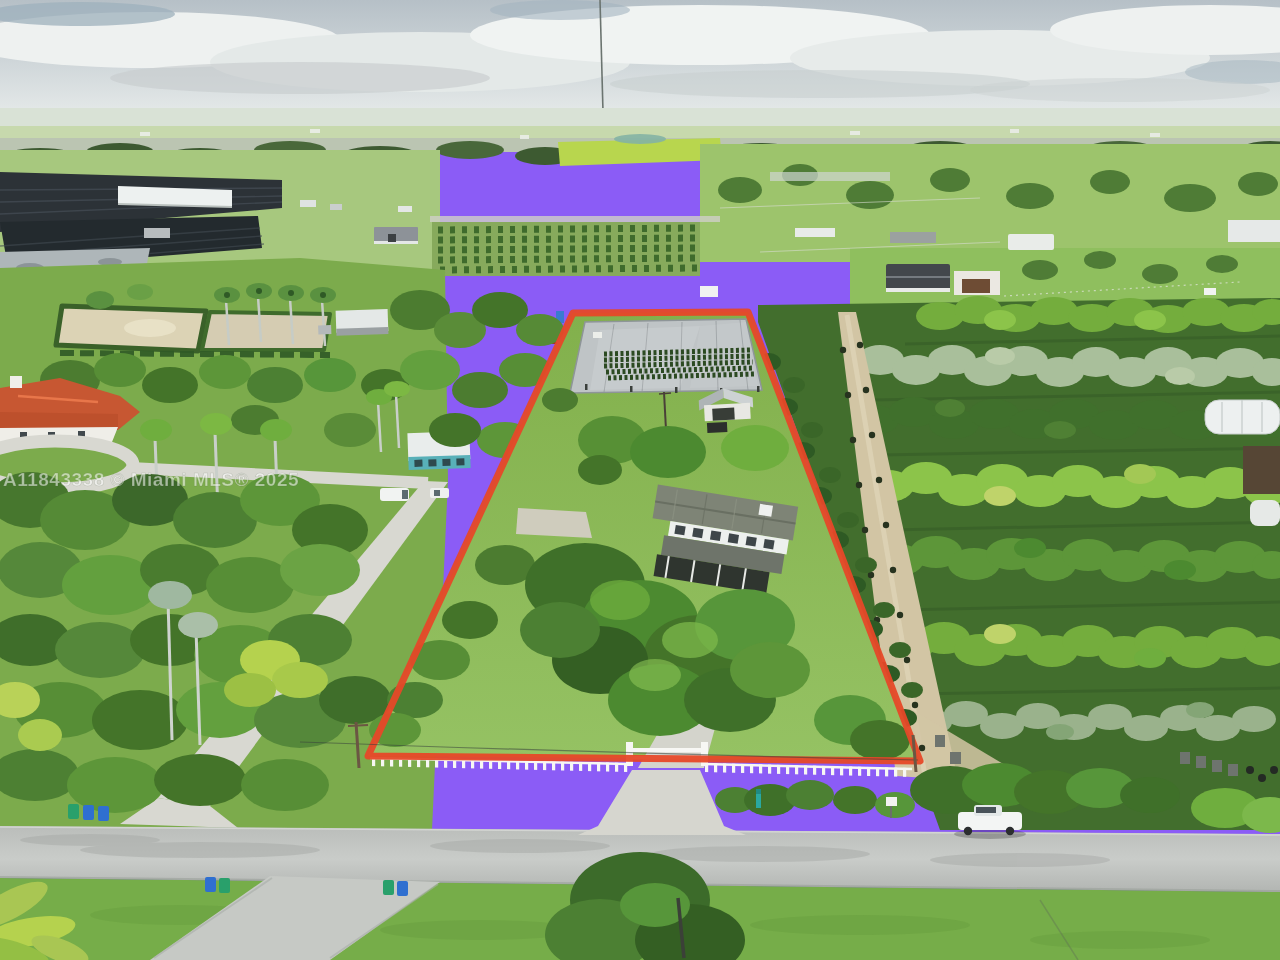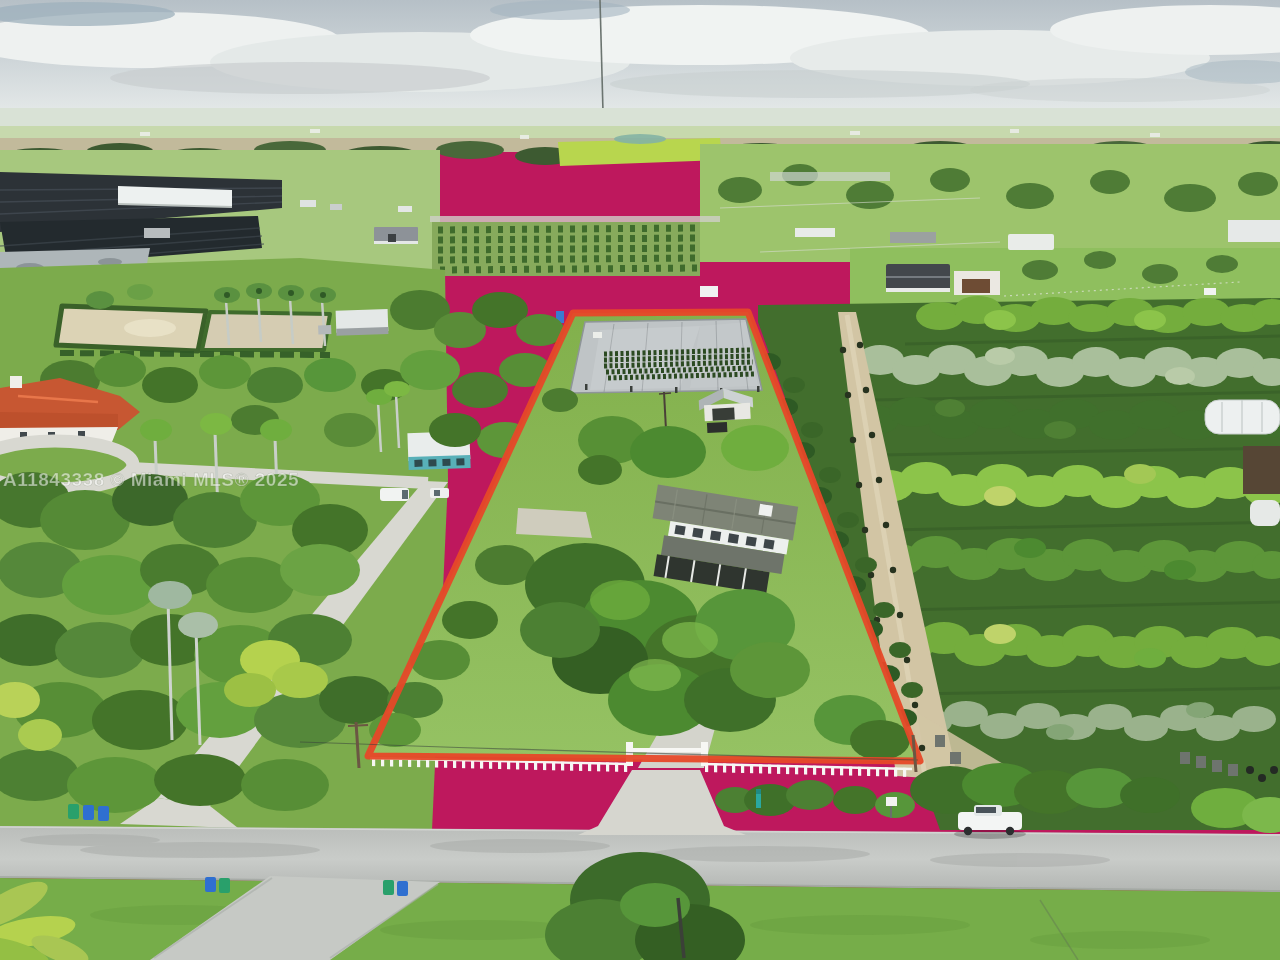--- a/index.html
+++ b/index.html
@@ -1,16 +1,16 @@
 <!DOCTYPE html>
 <html><head>
 <meta charset="utf-8">
 <style>
   html,body{margin:0;padding:0;background:#1a1a1a;}
-  .stage{position:relative;width:1280px;height:960px;overflow:hidden;background:#be185d;
+  .stage{position:relative;width:1280px;height:960px;overflow:hidden;background:#8b5cf6;
          font-family:"Liberation Sans", sans-serif;}
   svg{display:block;width:1280px;height:960px;}
   .watermark-text{font-family:"Liberation Sans", sans-serif;font-size:19px;font-weight:600;
                   letter-spacing:.5px;fill:#ffffff;opacity:.55;stroke:rgba(40,60,30,.35);stroke-width:.6px;}
 </style>
 </head>
 <body>
 
 <div class="stage">
 <svg viewBox="0 0 1280 960" xmlns="http://www.w3.org/2000/svg">

